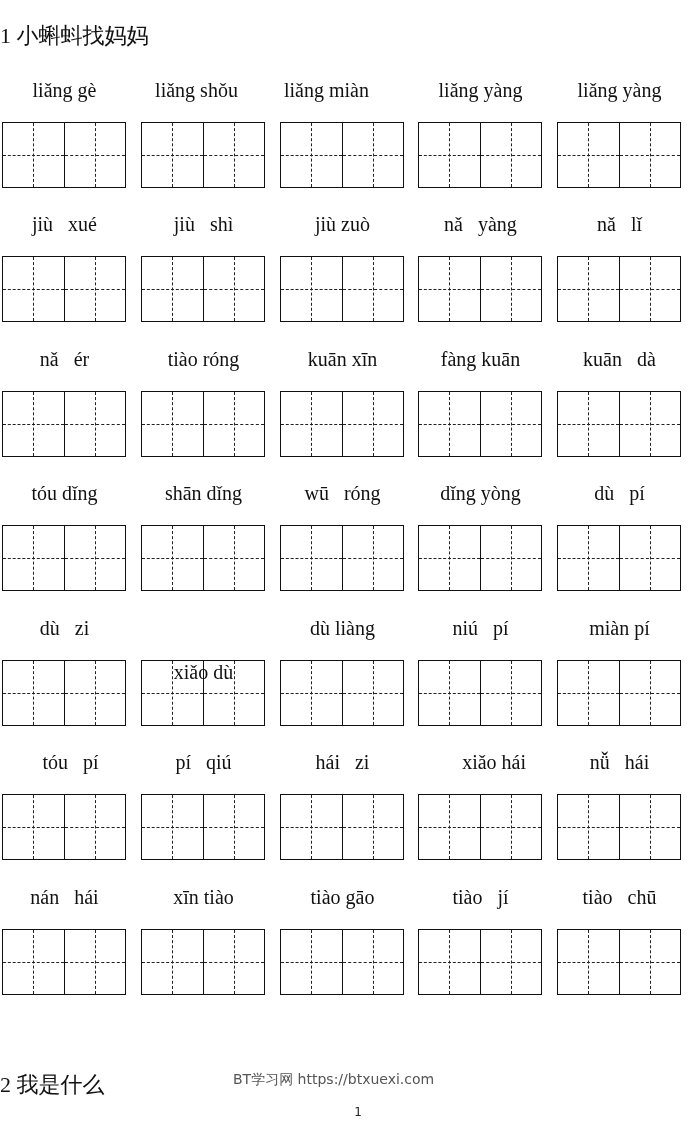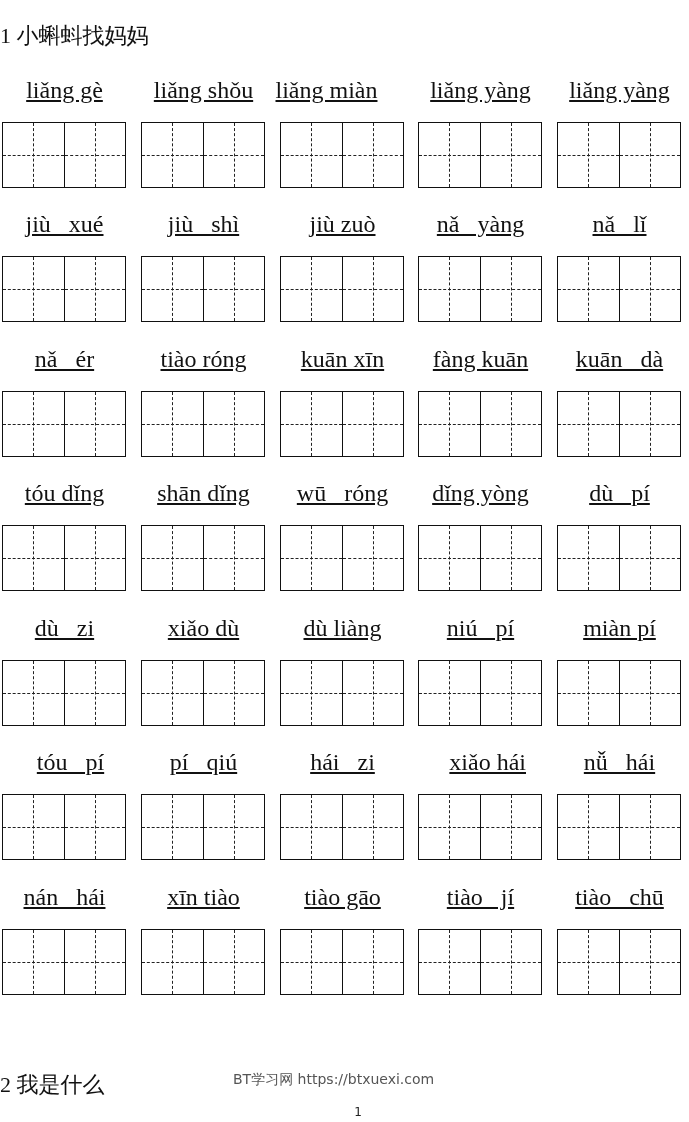--- a/index.html
+++ b/index.html
@@ -1,21 +1,21 @@
 <!DOCTYPE html>
 <html><head>
 <meta charset="utf-8">
 <style>
   html, body { margin:0; padding:0; background:#ffffff; }
   body { width:689px; height:1122px; position:relative; overflow:hidden;
          font-family: "Liberation Serif", "DejaVu Serif", serif; color:#111; }
   .section-title { position:absolute; left:0; font-size:22px; line-height:26px; white-space:nowrap; }
   .row { position:absolute; left:0; width:689px; }
-  .pinyin { position:absolute; top:0; width:125px; text-align:center; font-size:24px; line-height:24px;
-            white-space:pre;text-decoration:underline; }
+  .pinyin { position:absolute; top:0; width:125px; text-align:center; font-size:20px; line-height:24px;
+            white-space:pre; }
   .grid { position:absolute; width:124px; height:66px; border:1.5px solid #111; box-sizing:border-box; display:flex; }
   .cell { position:relative; flex:1; height:100%; box-sizing:border-box; }
   .cell + .cell { border-left:1.5px solid #111; }
   .cell::before { content:""; position:absolute; left:50%; top:0; bottom:0; border-left:1.3px dashed #222; }
   .cell::after { content:""; position:absolute; top:50%; left:0; right:0; border-top:1.3px dashed #222; }
   .footer-site { position:absolute; left:233px; top:1071px; font-family:"DejaVu Sans", sans-serif;
                  font-size:14px; color:#555; white-space:nowrap; }
   .page-num { position:absolute; left:0; width:716px; text-align:center; top:1105px;
               font-family:"DejaVu Sans", sans-serif; font-size:12px; color:#222; }
 </style>
@@ -24,21 +24,21 @@
 
 <div class="section-title" style="top:23px;">1 小蝌蚪找妈妈</div>
 
 <div id="worksheet">
     <div class="row" style="top: 78px;">
       <div class="pinyin" style="left: 2px;">liǎng gè</div>
       <div class="grid" style="left: 2px; top: 44px;">
         <div class="cell"></div>
         <div class="cell"></div>
       </div>
-      <div class="pinyin" style="left: 141px;">liǎng shǒu</div>
+      <div class="pinyin" style="left: 134px;">liǎng shǒu</div>
       <div class="grid" style="left: 141px; top: 44px;">
         <div class="cell"></div>
         <div class="cell"></div>
       </div>
       <div class="pinyin" style="left: 264px;">liǎng miàn</div>
       <div class="grid" style="left: 280px; top: 44px;">
         <div class="cell"></div>
         <div class="cell"></div>
       </div>
       <div class="pinyin" style="left: 418px;">liǎng yàng</div>
@@ -132,21 +132,21 @@
         <div class="cell"></div>
         <div class="cell"></div>
       </div>
     </div>
     <div class="row" style="top: 616px;">
       <div class="pinyin" style="left: 2px;">dù   zi</div>
       <div class="grid" style="left: 2px; top: 44px;">
         <div class="cell"></div>
         <div class="cell"></div>
       </div>
-      <div class="pinyin" style="left: 141px;">xiǎo dù</div>
+      <div class="pinyin" style="left: 141px; margin-top: 44px;">xiǎo dù</div>
       <div class="grid" style="left: 141px; top: 44px;">
         <div class="cell"></div>
         <div class="cell"></div>
       </div>
       <div class="pinyin" style="left: 280px;">dù liàng</div>
       <div class="grid" style="left: 280px; top: 44px;">
         <div class="cell"></div>
         <div class="cell"></div>
       </div>
       <div class="pinyin" style="left: 418px;">niú   pí</div>

